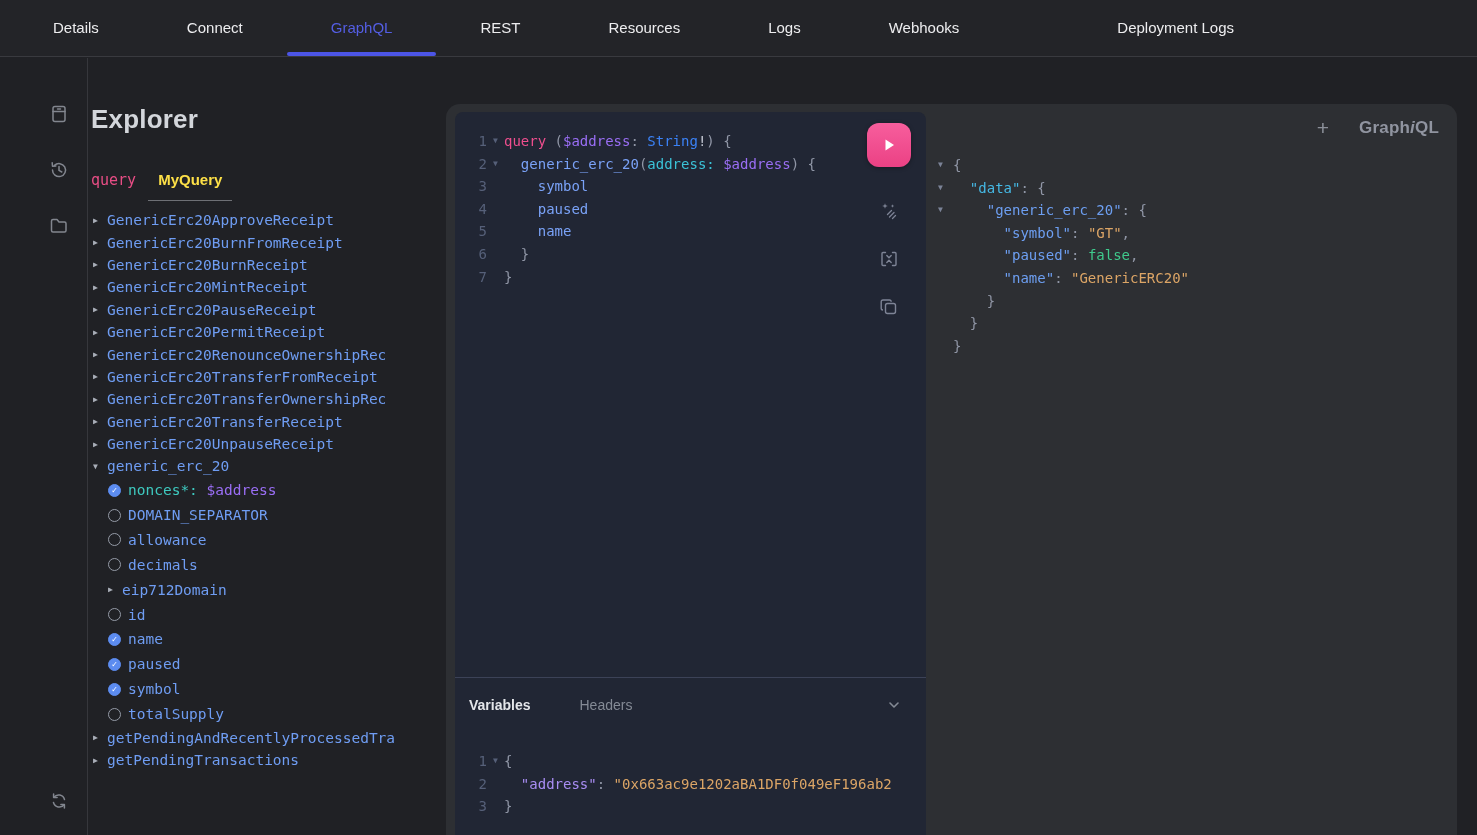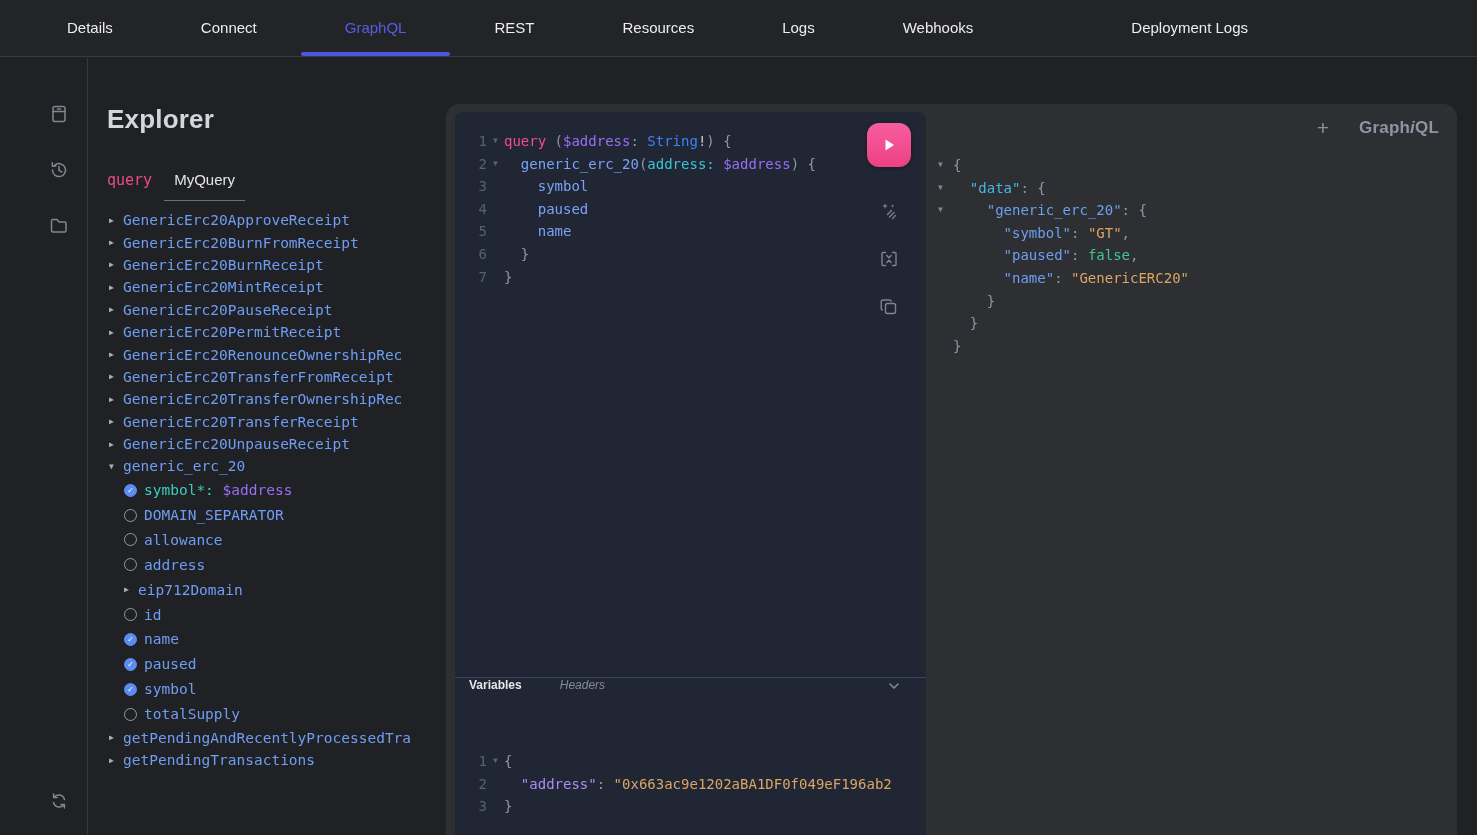--- a/index.html
+++ b/index.html
@@ -4,35 +4,35 @@
 <style>
   * { box-sizing: border-box; margin: 0; padding: 0; }
   html,body { width:1477px; height:835px; overflow:hidden; }
   body {
     background:#202125;
     font-family:"Liberation Sans", sans-serif;
     position:relative;
     color:#e8e9ec;
   }
   
-  .topnav{height:57px;background:#232428;border-bottom:1px solid #393a3f;display:flex;align-items:stretch;padding-left:23px;}
+  .topnav{height:57px;background:#232428;border-bottom:1px solid #393a3f;display:flex;align-items:stretch;padding-left:9px;}
   .nav-tab{padding:0 44px;line-height:56px;font-size:15px;font-weight:500;color:#ededef;position:relative;cursor:pointer;white-space:nowrap;}
   .nav-tab.active{color:#545ee4;}
   .nav-tab.active::after{content:"";position:absolute;left:0;right:0;bottom:0;height:4px;background:#4c55e6;border-radius:3px;}
   .nav-tab:last-child{margin-left:70px;}
   
   .plugin-bar{position:absolute;left:0;top:58px;bottom:0;width:88px;border-right:1px solid #36373c;}
   .plugin-icon{position:absolute;left:49px;width:20px;height:20px;color:#82868f;cursor:pointer;}
   .plugin-icon svg{display:block;}
   
-  .explorer{position:absolute;left:89px;top:58px;width:357px;bottom:0;padding-left:18px;overflow:hidden;}
+  .explorer{position:absolute;left:89px;top:58px;width:357px;bottom:0;padding-left:2px;overflow:hidden;}
   .explorer-title{margin-top:46px;font-size:26px;font-weight:700;color:#d3d6db;letter-spacing:.2px;}
   .op-tabs{margin-top:36px;font-size:15px;display:flex;align-items:flex-end;}
   .op-type{font-family:"DejaVu Sans Mono", monospace;color:#e84d85;padding-bottom:12px;}
-  .op-name{color:#e5e5e5;margin-left:12px;padding:0 10px 12px 10px;border-bottom:1px solid #6e7075;cursor:pointer;}
+  .op-name{color:#fde047;margin-left:12px;padding:0 10px 12px 10px;border-bottom:1px solid #6e7075;cursor:pointer;font-weight:bold;}
   .tree{margin-top:8px;font-family:"DejaVu Sans Mono", monospace;font-size:14.5px;width:344px;overflow:hidden;}
   .tree-row{display:flex;align-items:center;height:22.4px;white-space:pre;cursor:pointer;padding-left:2px;}
   .tree-row.child{height:24.9px;padding-left:17px;}
   .arrow{width:12px;flex:none;color:#a9aeb8;font-size:8px;margin-right:2px;}
   .circle{width:13px;height:13px;flex:none;border-radius:50%;border:1.5px solid #949aa6;margin-right:7px;font-size:9px;line-height:11px;text-align:center;color:#fff;}
   .circle.checked{background:#5c8cf0;border-color:#5c8cf0;}
   
   .session{position:absolute;left:446px;top:104px;right:20px;bottom:-16px;background:#2d2f33;border-radius:14px;}
   .editor-col{position:absolute;left:9px;top:8px;width:471px;bottom:0;background:#212634;border-radius:8px;}
   
@@ -46,24 +46,24 @@
   .t-bright{color:#c3c8d4;} .t-field{color:#7aa2f7;} .t-arg{color:#3bc3d8;} .t-vkey{color:#a98df3;}
   .t-str{color:#dca566;} .t-bool{color:#3fc98c;} .t-rkey1{color:#45b8e4;} .t-rkey2{color:#6d9ff2;}
   .t-teal{color:#3ec9bf;} .t-purple{color:#9a6ef5;} .t-blue{color:#6f9df3;}
   
   .editor-toolbar{position:absolute;top:11px;right:15px;width:44px;}
   .play-btn{width:44px;height:44px;border-radius:12px;background:linear-gradient(180deg,#f75e9d,#eb4184);display:flex;align-items:center;justify-content:center;cursor:pointer;box-shadow:0 1px 4px rgba(0,0,0,.35);}
   .tool-icon{position:absolute;left:12px;width:20px;height:20px;color:#7e8496;cursor:pointer;}
   .tool-icon svg{display:block;}
   
   .vars{position:absolute;left:0;right:0;top:565px;bottom:0;border-top:1px solid #3c4257;}
-  .vars-header{height:54px;display:flex;align-items:flex-start;padding:0 14px;font-size:12px;}
+  .vars-header{height:54px;display:flex;align-items:center;padding:0 14px;font-size:14px;}
   .vars-tab{cursor:pointer;color:#848a95;}
   .vars-tab.active{color:#e4e6ea;font-weight:700;}
-  .vars-tab + .vars-tab{margin-left:38px;font-style:italic;}
+  .vars-tab + .vars-tab{margin-left:49px;}
   .vars-chevron{margin-left:auto;width:16px;height:16px;color:#848a95;cursor:pointer;margin-right:10px;}
   .vars-code{padding:18px 0 0 14px;}
   
   .response{position:absolute;left:480px;top:0;right:0;bottom:0;}
   .resp-head{position:absolute;top:14px;right:18px;display:flex;align-items:center;gap:30px;}
   .plus-btn{font-size:21px;color:#8b8f99;line-height:20px;cursor:pointer;font-weight:400;}
   .gql-logo{font-size:17px;font-weight:700;color:#9094a0;letter-spacing:.2px;text-align:center;}
   .gql-logo .i{font-style:italic;}
   .resp-code{position:absolute;top:50px;left:12px;right:4px;}
   .rfold{width:15px;text-align:left;color:#7b8397;font-size:8px;flex:none;line-height:22.6px;}
@@ -124,24 +124,24 @@
       <div class="tree-row"><span class="arrow">▶</span><span class="t-blue">GenericErc20BurnReceipt</span></div>
       <div class="tree-row"><span class="arrow">▶</span><span class="t-blue">GenericErc20MintReceipt</span></div>
       <div class="tree-row"><span class="arrow">▶</span><span class="t-blue">GenericErc20PauseReceipt</span></div>
       <div class="tree-row"><span class="arrow">▶</span><span class="t-blue">GenericErc20PermitReceipt</span></div>
       <div class="tree-row"><span class="arrow">▶</span><span class="t-blue">GenericErc20RenounceOwnershipRec</span></div>
       <div class="tree-row"><span class="arrow">▶</span><span class="t-blue">GenericErc20TransferFromReceipt</span></div>
       <div class="tree-row"><span class="arrow">▶</span><span class="t-blue">GenericErc20TransferOwnershipRec</span></div>
       <div class="tree-row"><span class="arrow">▶</span><span class="t-blue">GenericErc20TransferReceipt</span></div>
       <div class="tree-row"><span class="arrow">▶</span><span class="t-blue">GenericErc20UnpauseReceipt</span></div>
       <div class="tree-row"><span class="arrow">▼</span><span class="t-blue">generic_erc_20</span></div>
-      <div class="tree-row child"><span class="circle checked">✓</span><span class="t-teal">symbol*:</span><span class="t-purple"> $address</span></div>
+      <div class="tree-row child"><span class="circle checked">✓</span><span class="t-teal">nonces*:</span><span class="t-purple"> $address</span></div>
       <div class="tree-row child"><span class="circle"></span><span class="t-blue">DOMAIN_SEPARATOR</span></div>
       <div class="tree-row child"><span class="circle"></span><span class="t-blue">allowance</span></div>
-      <div class="tree-row child"><span class="circle"></span><span class="t-blue">address</span></div>
+      <div class="tree-row child"><span class="circle"></span><span class="t-blue">decimals</span></div>
       <div class="tree-row child"><span class="arrow">▶</span><span class="t-blue">eip712Domain</span></div>
       <div class="tree-row child"><span class="circle"></span><span class="t-blue">id</span></div>
       <div class="tree-row child"><span class="circle checked">✓</span><span class="t-blue">name</span></div>
       <div class="tree-row child"><span class="circle checked">✓</span><span class="t-blue">paused</span></div>
       <div class="tree-row child"><span class="circle checked">✓</span><span class="t-blue">symbol</span></div>
       <div class="tree-row child"><span class="circle"></span><span class="t-blue">totalSupply</span></div>
       <div class="tree-row"><span class="arrow">▶</span><span class="t-blue">getPendingAndRecentlyProcessedTra</span></div>
       <div class="tree-row"><span class="arrow">▶</span><span class="t-blue">getPendingTransactions</span></div>
     </div>
 </div>

